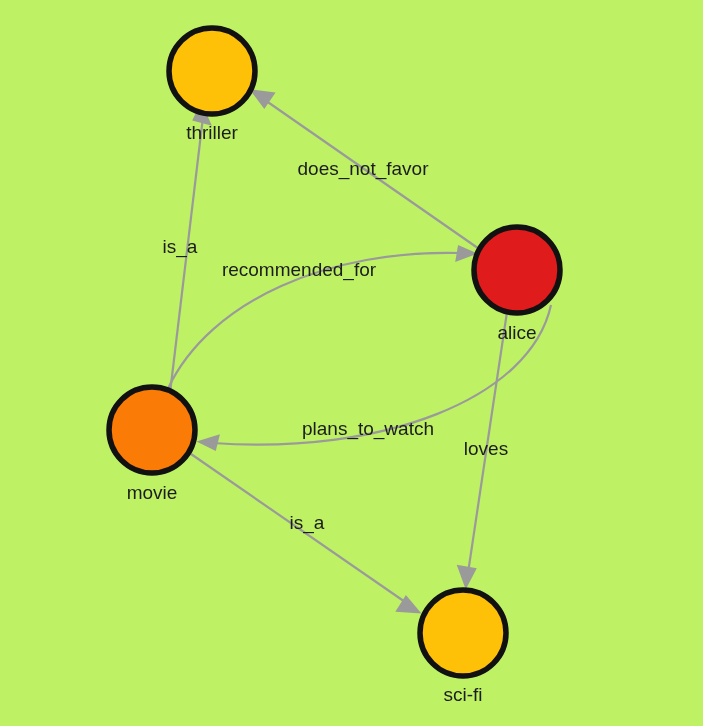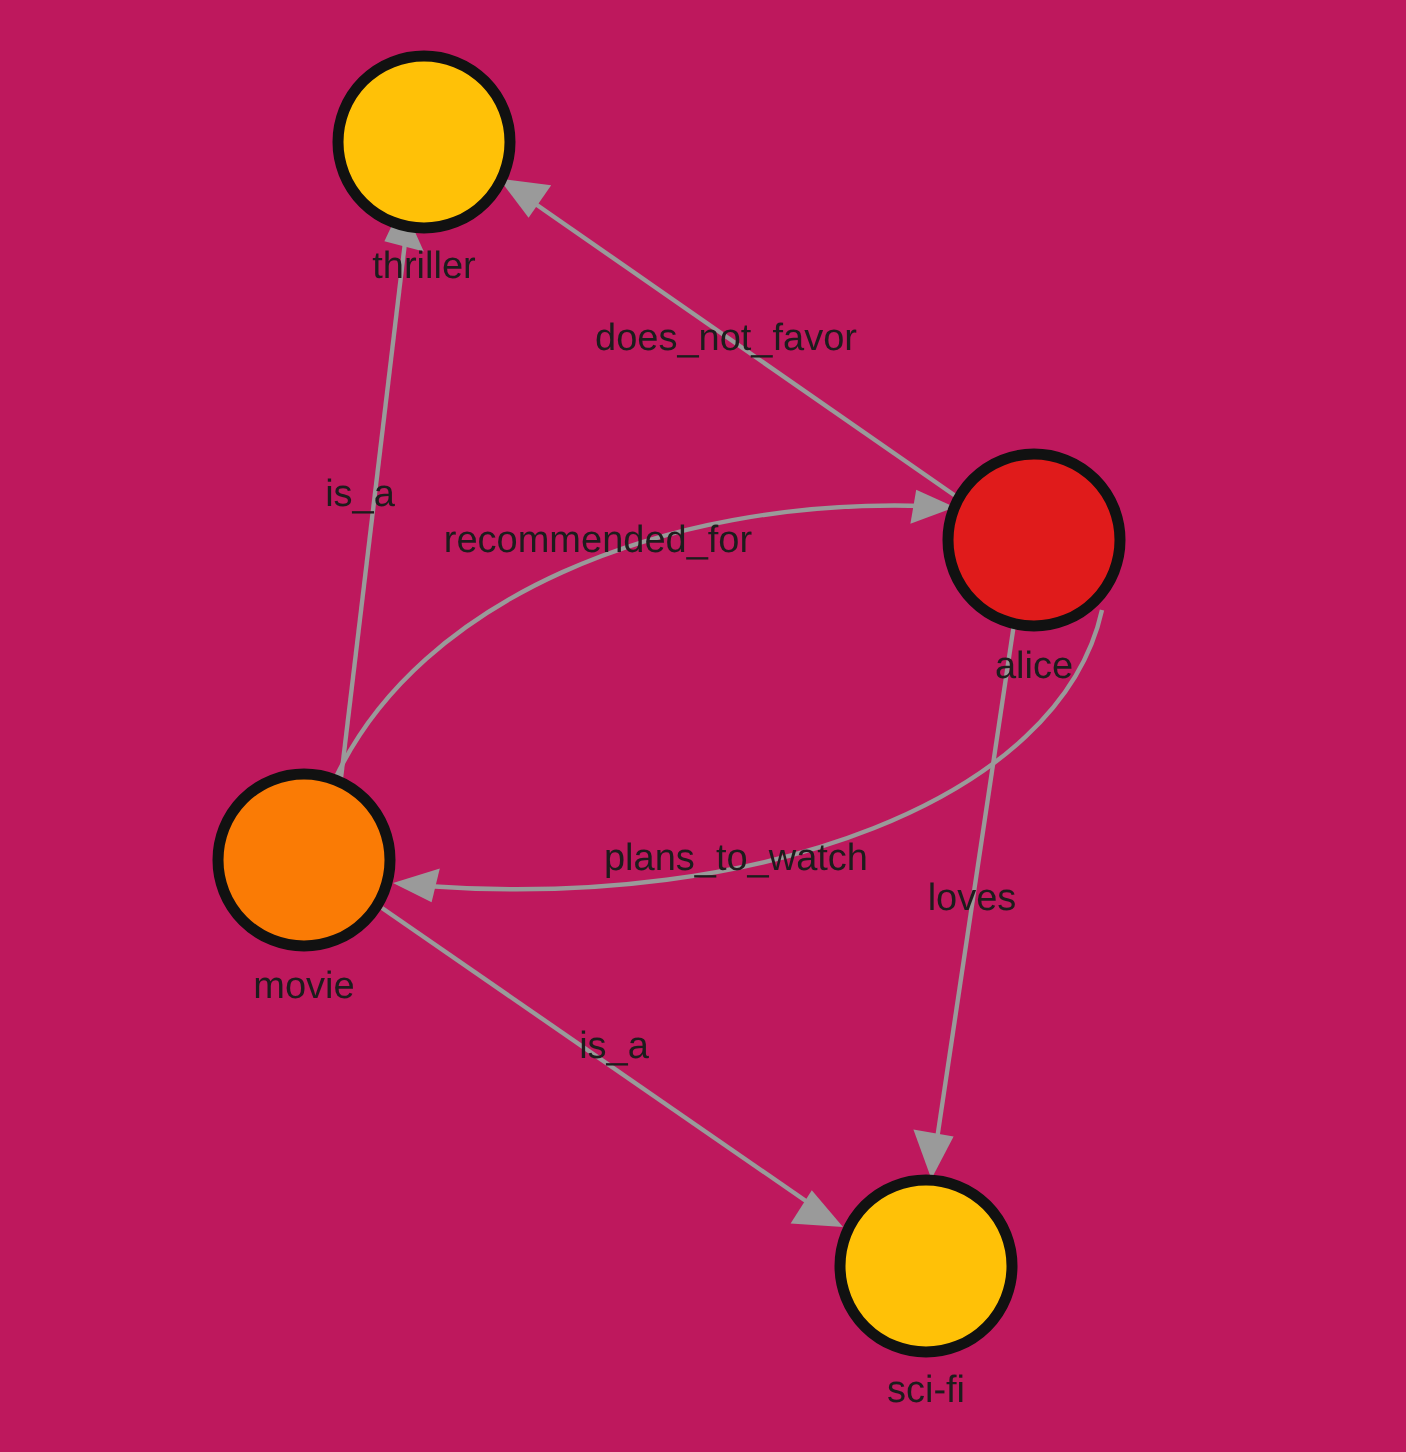--- a/index.html
+++ b/index.html
@@ -7,21 +7,21 @@
     padding: 0;
     background: #ffffff;
   }
   body {
     font-family: "Liberation Sans", sans-serif;
   }
   #graph-canvas {
     position: relative;
     width: 703px;
     height: 726px;
-    background: #be185d;
+    background: #bef264;
     overflow: hidden;
   }
   #graph-svg {
     position: absolute;
     top: 0;
     left: 0;
     width: 703px;
     height: 726px;
   }
   .edge-path {

